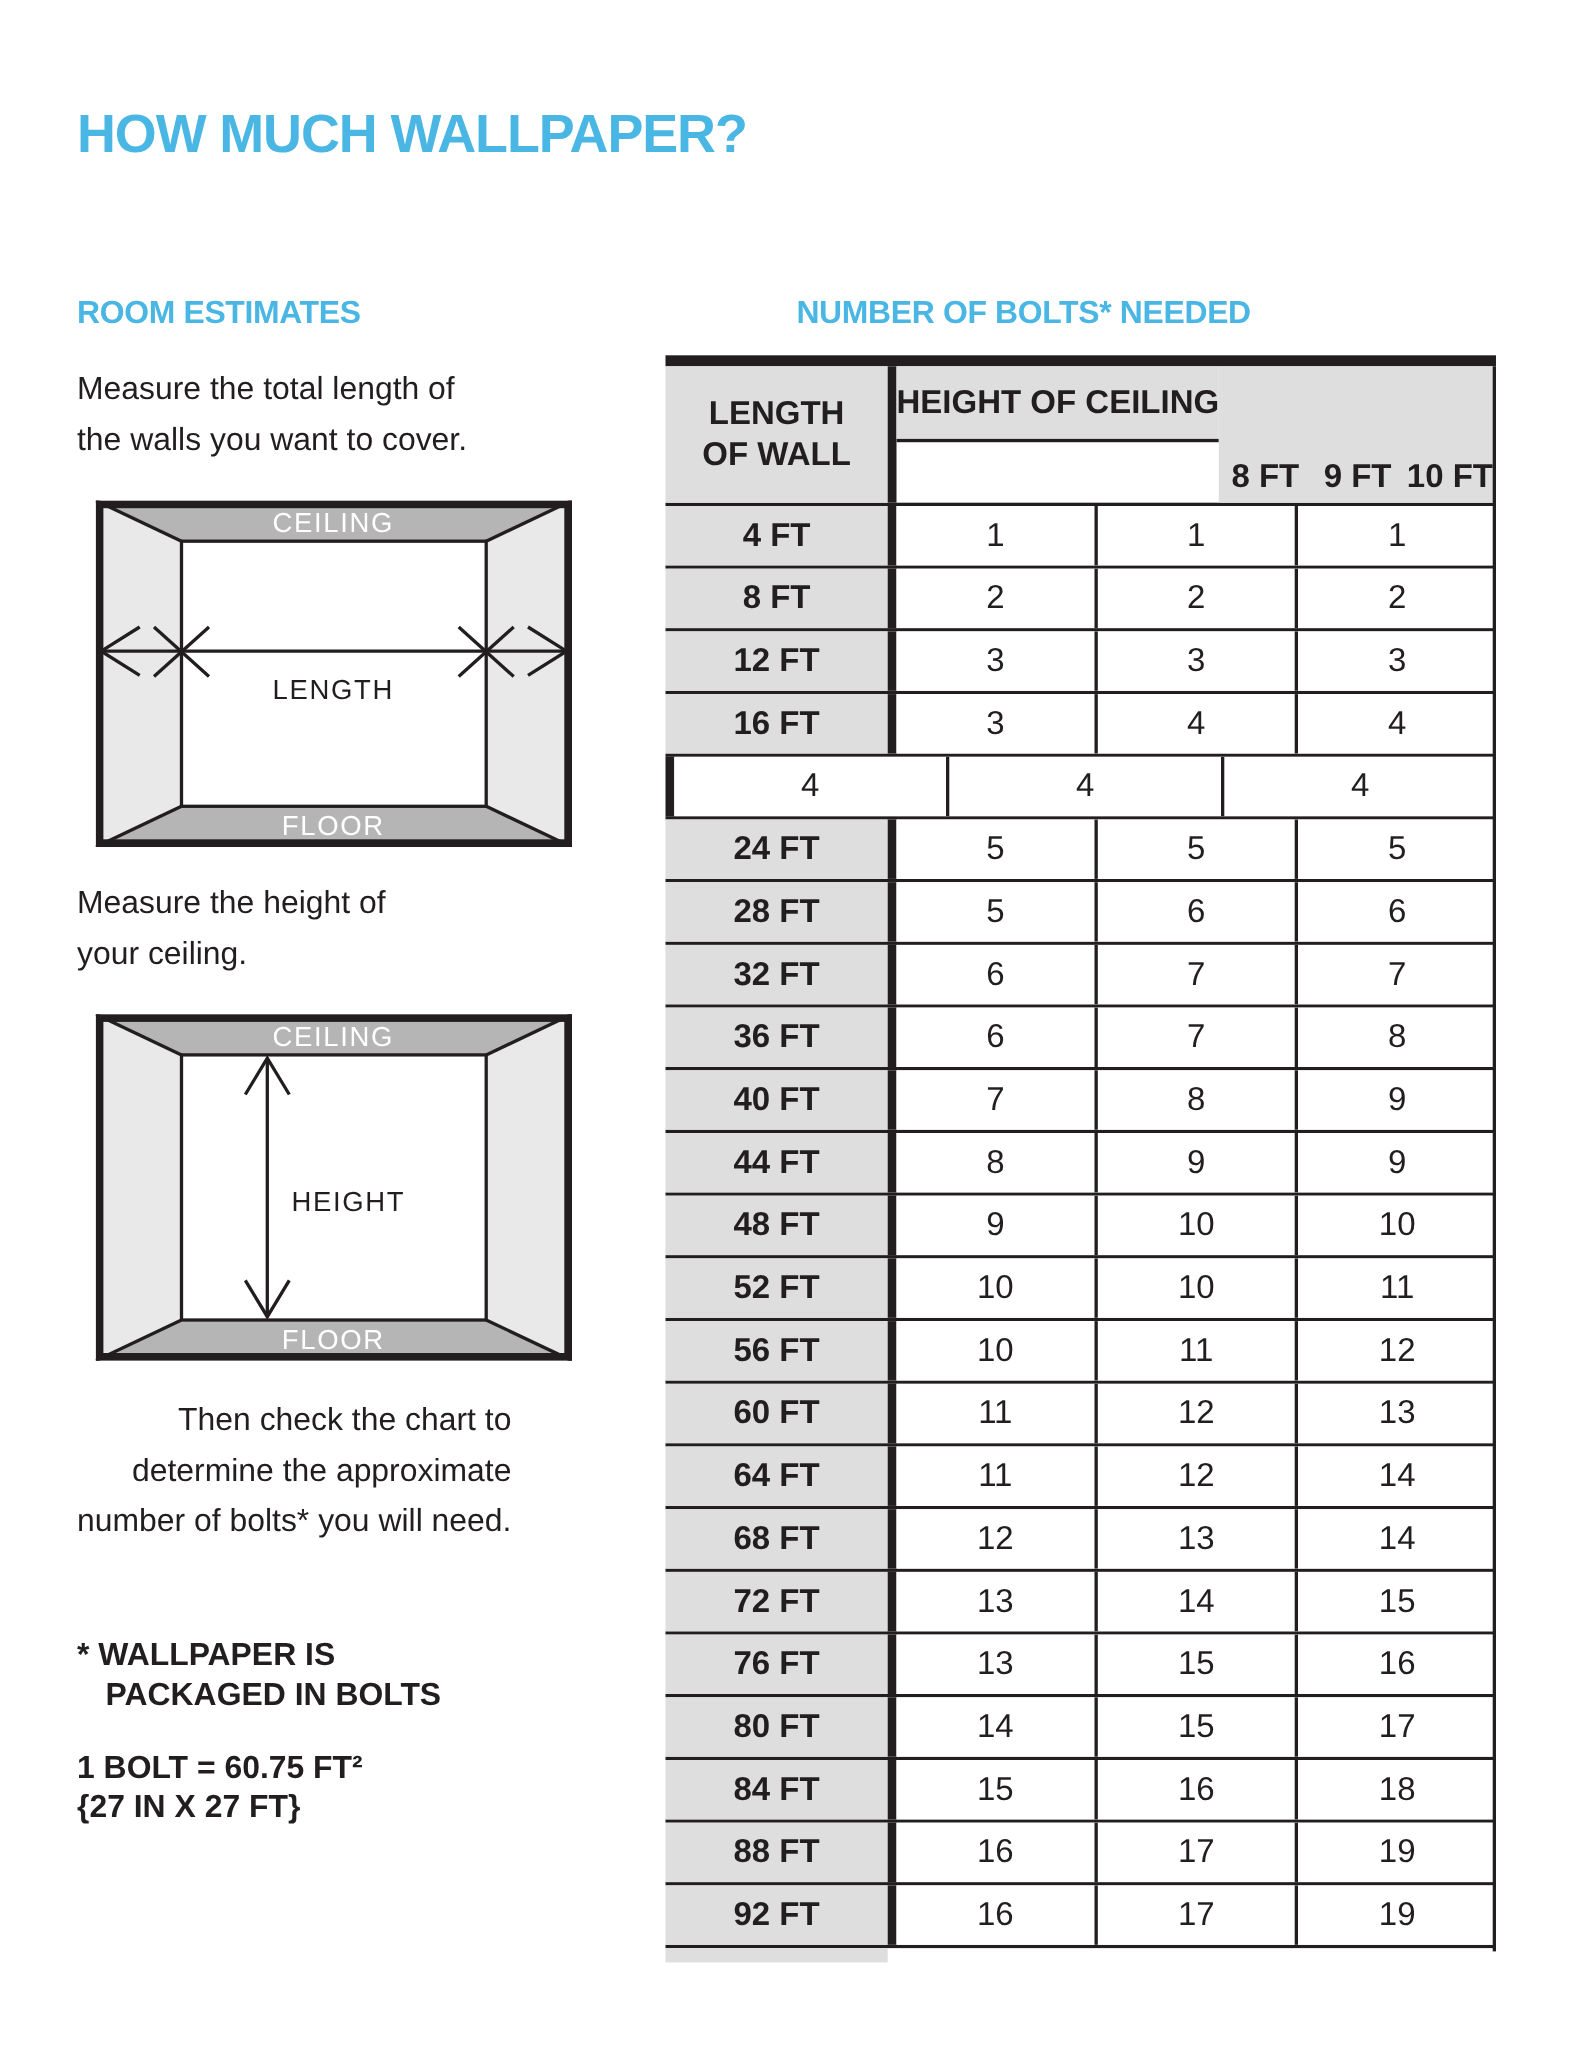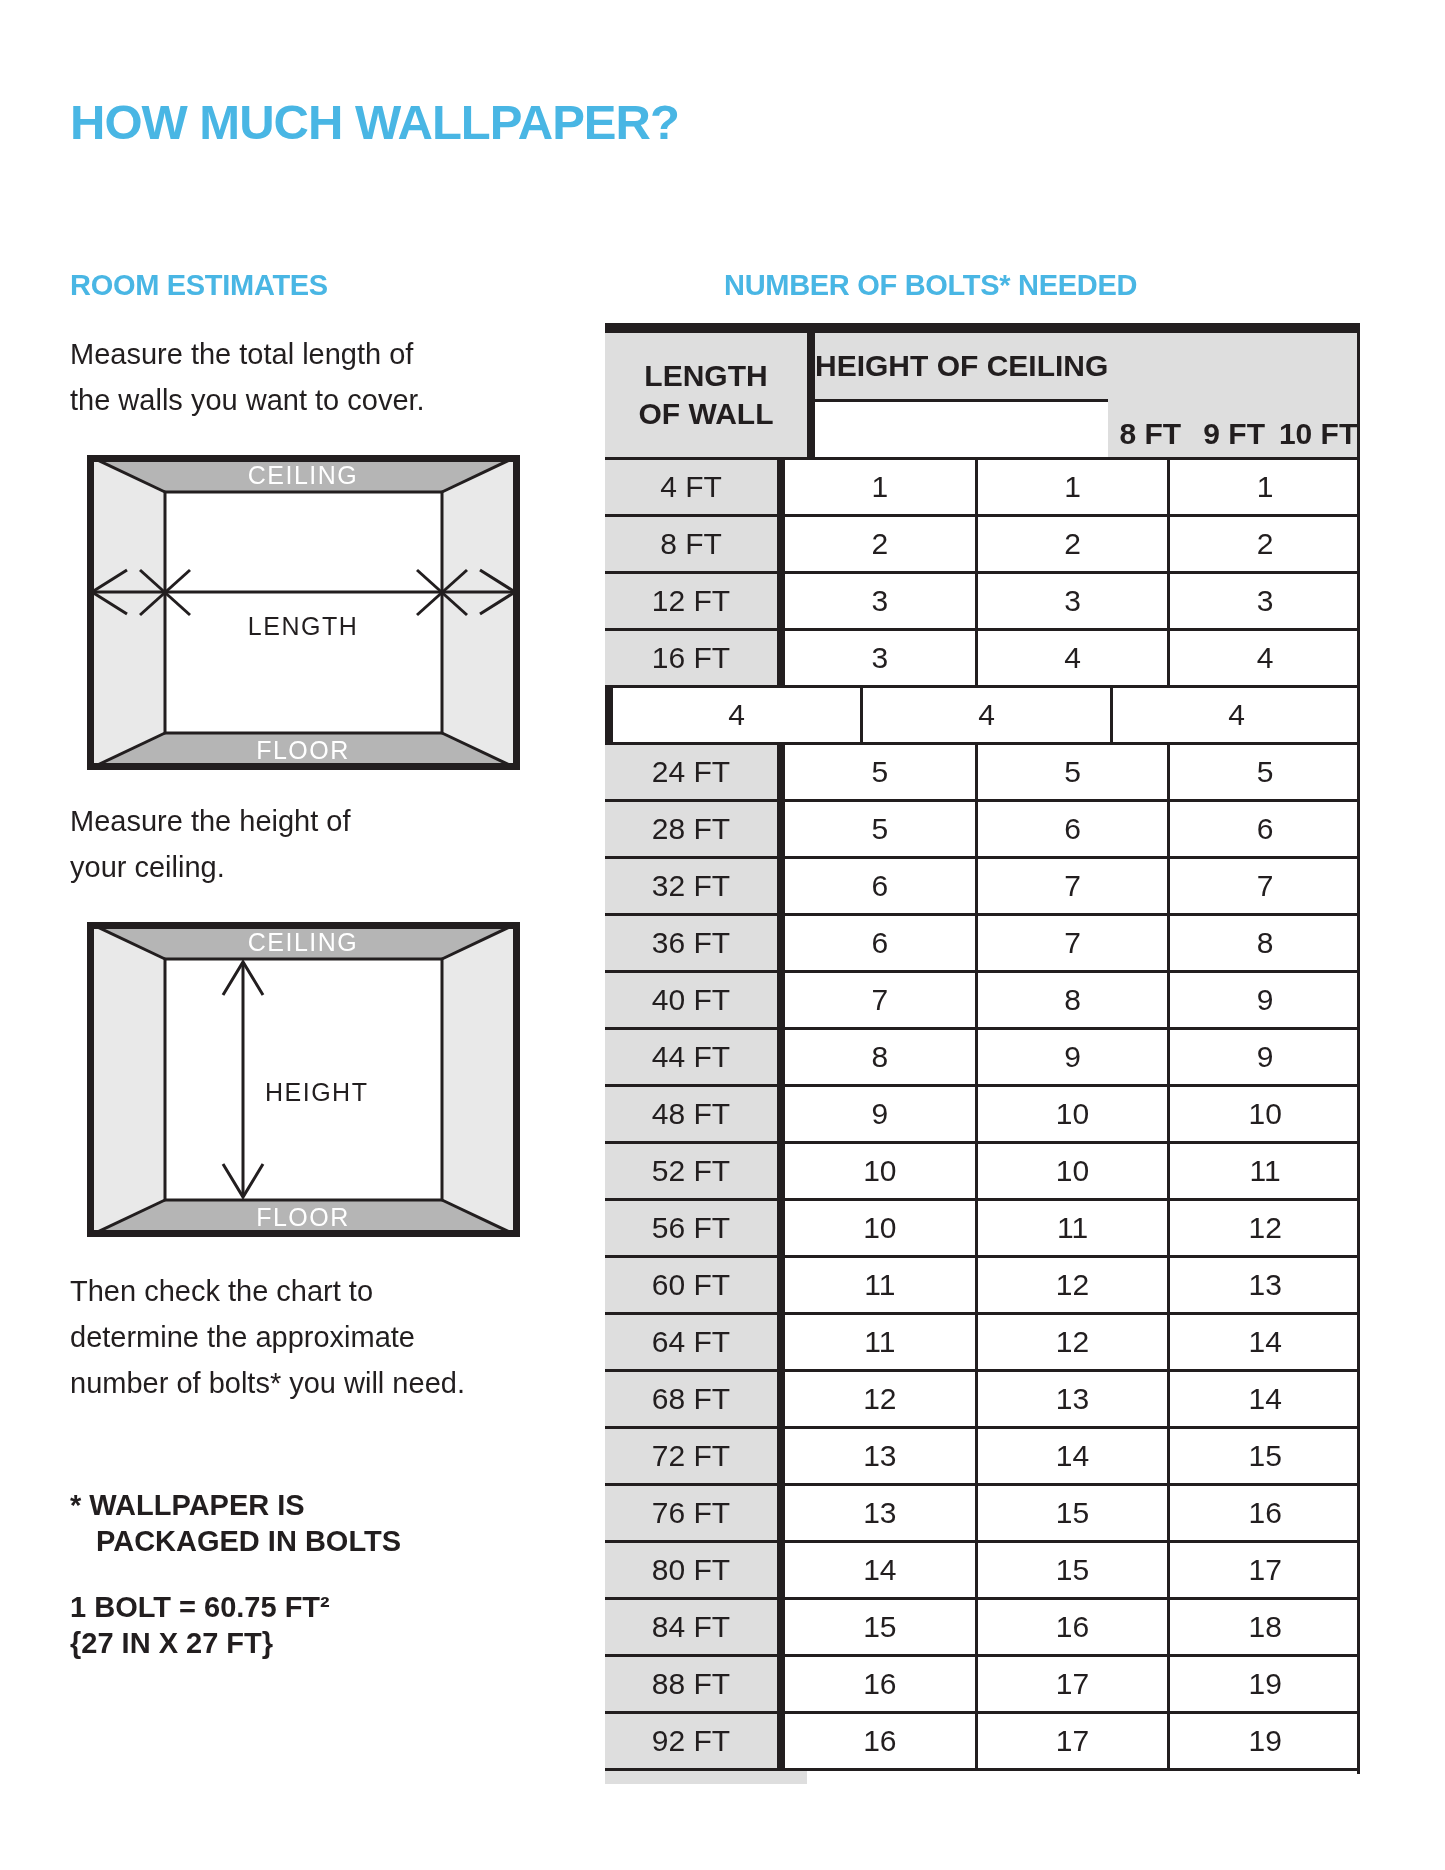--- a/index.html
+++ b/index.html
@@ -18,21 +18,21 @@
     color:var(--accent); letter-spacing:-0.3px; white-space:nowrap;
   }
   #room-estimates-heading { left:70px; }
   #bolts-heading { left:724px; }
   .para {
     position:absolute; left:70px; font-size:29px; line-height:46px;
     white-space:pre-line; color:var(--ink);
   }
   #para-length { top:331px; }
   #para-height { top:798px; }
-  #para-chart  { top:1268px; }
+  #para-chart  { top:1268px;text-align:right; }
   .footnote { position:absolute; left:70px; top:1487px; font-size:29px; font-weight:bold; line-height:36px; }
   .footnote .line2 { display:block; padding-left:26px;text-align:center; }
   .bolt-info { position:absolute; left:70px; top:1589px; font-size:29px; font-weight:bold; line-height:36px; }
   .bolt-info span { display:block; }
   .diagram { position:absolute; left:87px; width:433px; height:315px; }
   #diagram-length { top:455px; }
   #diagram-height { top:922px; }
   .diagram text { font-family:"Liberation Sans","DejaVu Sans",sans-serif; font-size:25px; letter-spacing:1.5px; }
   .diagram .face-label { fill:#ffffff; }
   .diagram .measure-label { fill:var(--ink); }
@@ -52,21 +52,21 @@
     height:69px; border-bottom:3px solid var(--ink); background:var(--cellgray);
     display:flex; align-items:center; justify-content:center; font-weight:bold; font-size:30px;
   }
   .subheader-row { flex:1; background:var(--cellgray); display:flex; }
   .subheader-cell {
     flex:1; display:flex; align-items:flex-end; justify-content:center;
     font-weight:bold; font-size:30px; padding-bottom:6px;
   }
   .trow { display:flex; height:57px; border-bottom:3px solid var(--ink); }
   .trow .label {
-    width:172px; background:var(--cellgray); font-weight:normal; font-size:30px;
+    width:202px; background:var(--cellgray); font-weight:bold; font-size:30px;
     display:flex; align-items:center; justify-content:center;
   }
   .trow .val {
     flex:1; background:#ffffff; display:flex; align-items:center; justify-content:center; font-size:30px;
   }
   .trow .val + .val { border-left:3px solid var(--ink); }
   .bottom-strip { width:202px; height:13px; background:var(--cellgray); }
 </style>
 </head>
 <body>

